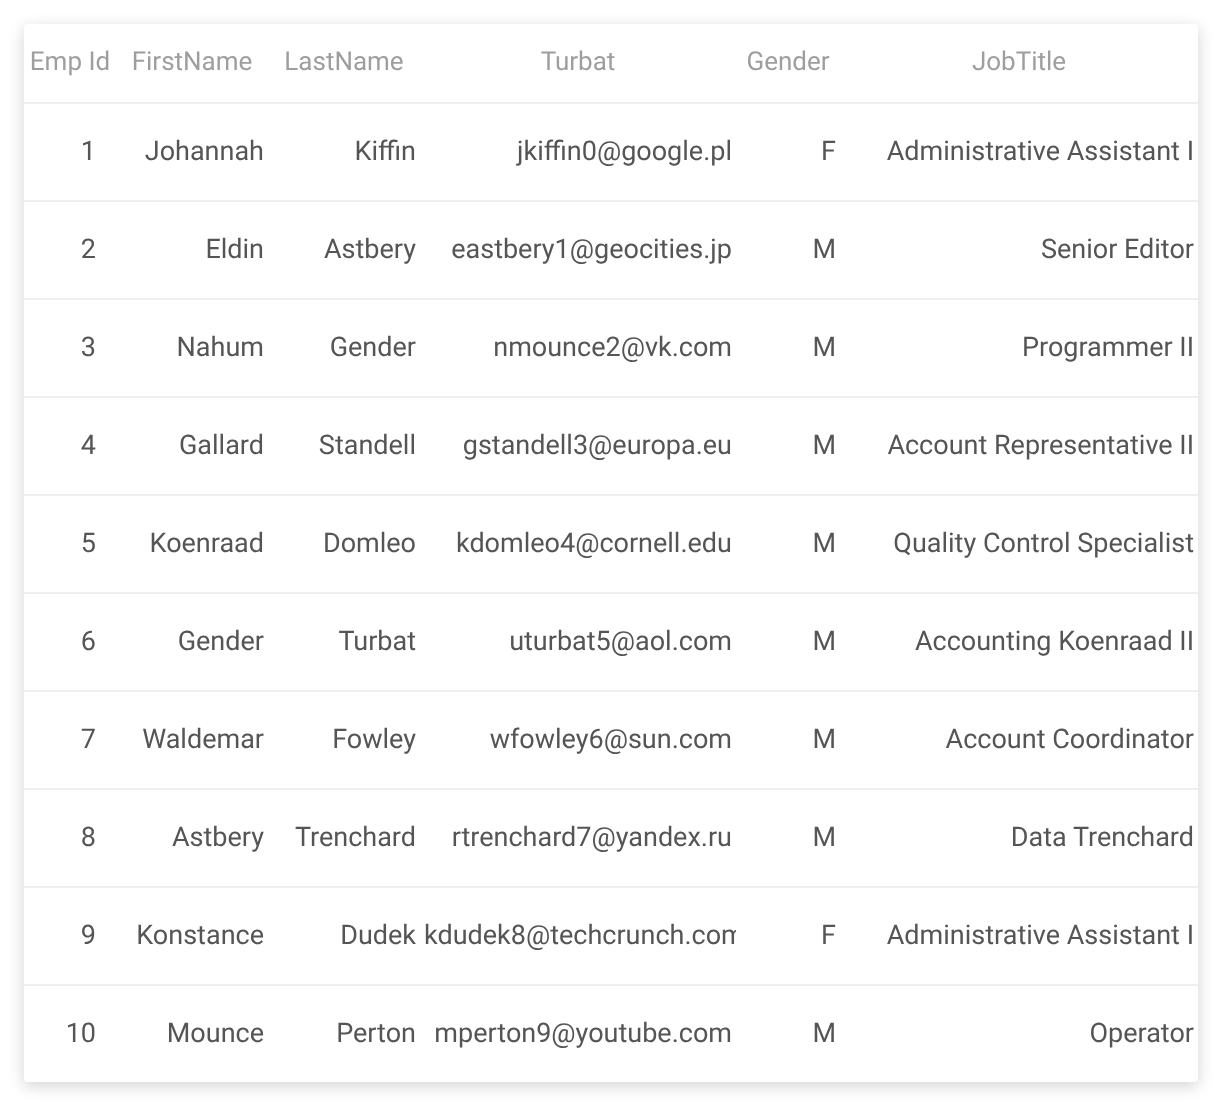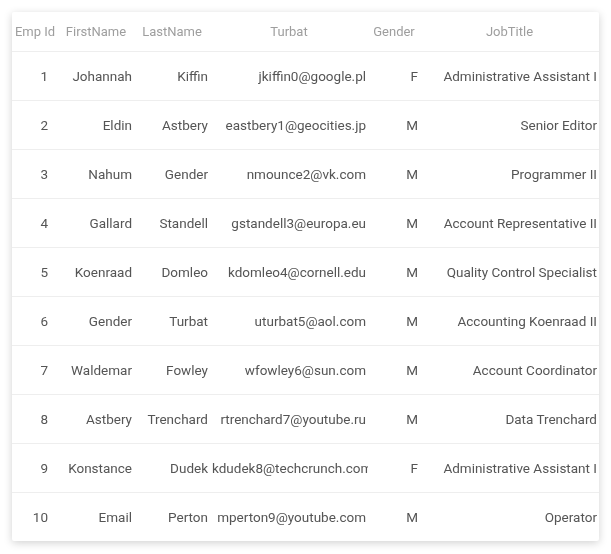--- a/index.html
+++ b/index.html
@@ -128,35 +128,35 @@
           <td>Waldemar</td>
           <td>Fowley</td>
           <td>wfowley6@sun.com</td>
           <td>M</td>
           <td>Account Coordinator</td>
         </tr>
         <tr>
           <td class="id">8</td>
           <td>Astbery</td>
           <td>Trenchard</td>
-          <td>rtrenchard7@youtube.ru</td>
+          <td>rtrenchard7@yandex.ru</td>
           <td>M</td>
           <td>Data Trenchard</td>
         </tr>
         <tr>
           <td class="id">9</td>
           <td>Konstance</td>
           <td>Dudek</td>
           <td>kdudek8@techcrunch.com</td>
           <td>F</td>
           <td>Administrative Assistant I</td>
         </tr>
         <tr>
           <td class="id">10</td>
-          <td>Email</td>
+          <td>Mounce</td>
           <td>Perton</td>
           <td>mperton9@youtube.com</td>
           <td>M</td>
           <td>Operator</td>
         </tr>
       </tbody>
   </table>
 </div>
 
 </body></html>

